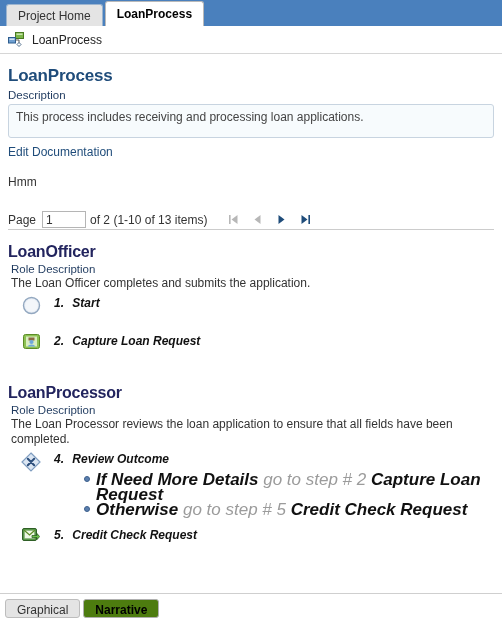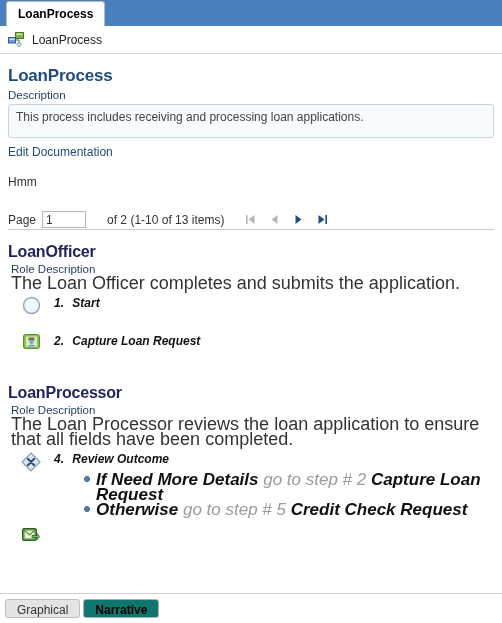--- a/index.html
+++ b/index.html
@@ -139,21 +139,21 @@
     height: 17px;
     border: 1px solid #b5b5b5;
     background: #fff;
     font-size: 12px;
     font-family: "Liberation Sans", sans-serif;
     padding: 0 3px;
     box-sizing: border-box;
     color: #333;
     outline: none;
   }
-  .pg-info { margin-left: 21px; }
+  .pg-info { margin-left: 4px; }
   .pg-btns { margin-left: 14px; display: flex; align-items: center; }
   .pg-btn {
     width: 24px;
     text-align: center;
     cursor: pointer;
     line-height: 1;
   }
   .pg-btn svg { display: block; margin: 0 auto; }
 
   
@@ -165,21 +165,21 @@
     letter-spacing: -0.2px;
   }
   .role-sub {
     font-size: 11.5px;
     color: #1f3a5f;
     margin: 0;
     padding-left: 3px;
     line-height: 14px;
   }
   .role-desc {
-    font-size: 18px;
+    font-size: 12px;
     color: #333;
     margin: 0 0 4px 0;
     padding-left: 3px;
     line-height: 15px;
   }
 
   .step {
     display: flex;
     align-items: flex-start;
     min-height: 38px;
@@ -250,30 +250,31 @@
     margin-right: 3px;
     font-size: 12px;
     border: 1px solid #bdbdbd;
     border-radius: 3px;
     background: #e4e4e4;
     color: #333;
     cursor: pointer;
     box-sizing: border-box;
   }
   .btab.sel {
-    background: #0f766e;
+    background: #4d7c0f;
     font-weight: bold;
     color: #000;
     border-color: #b0b0b0;
   }
 </style>
 </head>
 <body>
 
 <div class="topbar">
+  <div class="ttab">Project Home</div>
   <div class="ttab sel">LoanProcess</div>
 </div>
 
 <div class="crumbbar">
   <span style="display:flex;">
     <svg width="17" height="16" viewBox="0 0 17 16">
       <rect x="7.5" y="0.5" width="8" height="6" fill="#7ab648" stroke="#4a7a22"></rect>
       <rect x="8.5" y="1.5" width="6" height="1.5" fill="#cbe6ad"></rect>
       <rect x="0.5" y="5.5" width="7" height="5.5" fill="#6f9fd0" stroke="#2d5c8e"></rect>
       <rect x="1.5" y="6.5" width="5" height="1.5" fill="#cfe2f3"></rect>
@@ -402,20 +403,26 @@
 
   <div class="step" style="margin-top:10px;">
     <div class="step-icon">
       <svg width="18" height="15" viewBox="0 0 18 15">
         <rect x="0.5" y="0.5" width="14" height="12" rx="1.5" fill="#4a8f3c" stroke="#2f5f26"></rect>
         <rect x="2.2" y="2.2" width="10.6" height="8.6" fill="#eef7e5" stroke="#7aa86a"></rect>
         <path d="M2.2 2.2 L7.5 7 L12.8 2.2" fill="none" stroke="#5b8c26" stroke-width="1.2"></path>
         <path d="M10 7.5 L15 7.5 L15 5.5 L17.6 8.6 L15 11.6 L15 9.6 L10 9.6 Z" fill="#6cc24a" stroke="#2f5f26" stroke-width="0.8"></path>
       </svg>
     </div>
+    <div class="step-body">
+      <div class="step-title">
+        <span class="step-num">5.</span>
+        <span>Credit Check Request</span>
+      </div>
+    </div>
   </div>
 
   
 
 </div>
 
 <div class="bottombar">
   <div class="btab">Graphical</div>
   <div class="btab sel">Narrative</div>
 </div>

